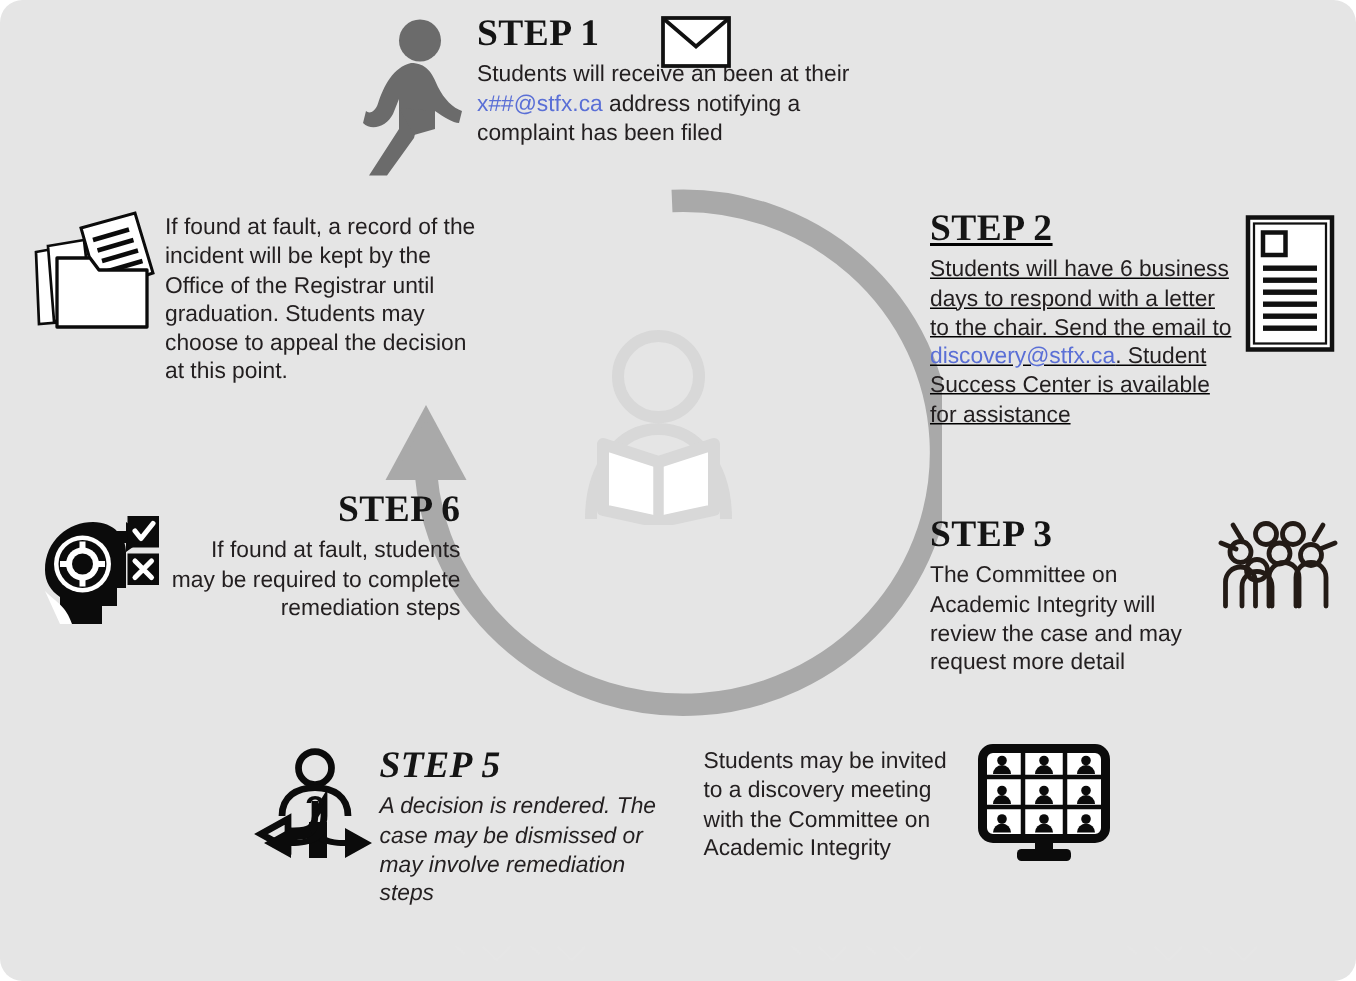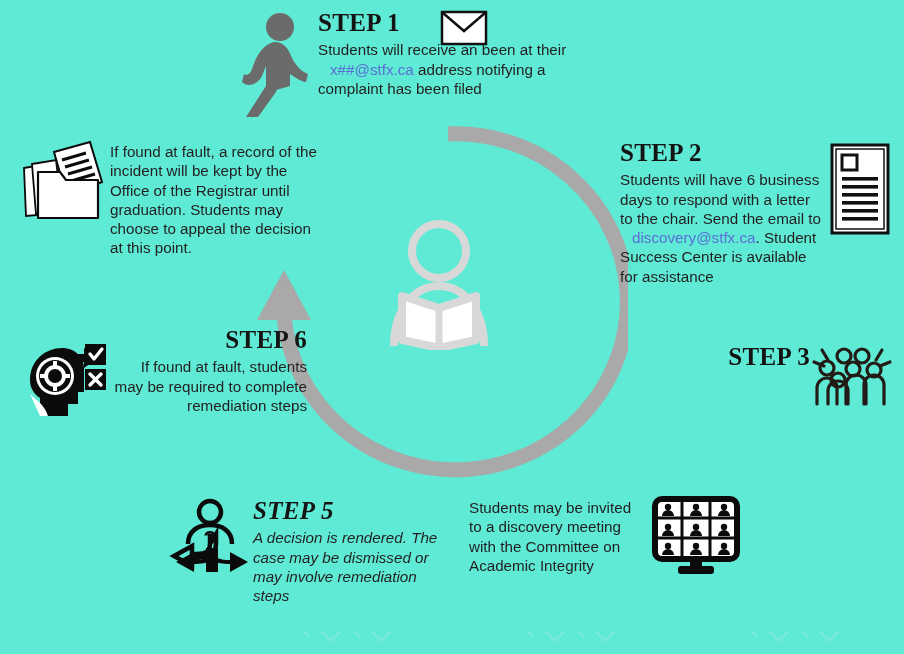--- a/index.html
+++ b/index.html
@@ -7,22 +7,23 @@
     padding: 0;
     background: #ffffff;
   }
   body {
     font-family: "Liberation Sans", sans-serif;
   }
   #canvas {
     position: relative;
     width: 904px;
     height: 654px;
-    background: #5eead4;
+    background: #e5e5e5;
     overflow: hidden;
+    border-radius: 15px;
   }
   .step {
     position: absolute;
   }
   .step-title {
     font-family: "Liberation Serif", serif;
     font-weight: bold;
     font-size: 25px;
     color: #141414;
     letter-spacing: 0.3px;
@@ -31,21 +32,20 @@
   }
   .step-body {
     font-family: "Liberation Sans", sans-serif;
     font-size: 15.2px;
     line-height: 19.3px;
     color: #231f20;
     margin: 0;
   }
   .link {
     color: #5a6fd6;
-    margin-left: 12px;
   }
   .icon {
     position: absolute;
   }
   
   #center-cycle {
     position: absolute;
     left: 248px;
     top: 120px;
     width: 380px;
@@ -103,21 +103,21 @@
       <path d="M 26 60 L 50 62 L 50 74 L 36 78 Z" fill="#6b6b6b"></path>
     </svg>
   </div>
   <div class="icon" style="left:440px; top:10px;">
     <svg width="48" height="36" viewBox="0 0 48 36" xmlns="http://www.w3.org/2000/svg">
       <rect x="2" y="2" width="44" height="32" fill="#ffffff" stroke="#111111" stroke-width="2.5"></rect>
       <path d="M 3 3 L 24 21 L 45 3" fill="none" stroke="#111111" stroke-width="2.5"></path>
     </svg>
   </div>
 
-  <div class="step" id="s2" style="left:620px; top:140px; width:205px;">
+  <div class="step" id="s2" style="left:620px; top:140px; width:205px;text-decoration:underline;">
     <h2 class="step-title">STEP 2</h2>
     <p class="step-body">
       <span>Students will have 6 business days to respond with a letter to the chair.  Send the email to </span><span class="link">discovery@stfx.ca</span><span>. Student Success Center is available for assistance</span>
     </p>
   </div>
   <div class="icon" style="left:830px; top:143px;">
     <svg width="60" height="92" viewBox="0 0 60 92" xmlns="http://www.w3.org/2000/svg">
       <rect x="2" y="2" width="56" height="88" fill="#ffffff" stroke="#111111" stroke-width="3"></rect>
       <rect x="6" y="6" width="48" height="80" fill="#ffffff" stroke="#111111" stroke-width="1.5"></rect>
       <rect x="12" y="12" width="15" height="15" fill="#ffffff" stroke="#111111" stroke-width="3"></rect>
@@ -125,22 +125,23 @@
         <rect x="12" y="34" width="36" height="3.6"></rect>
         <rect x="12" y="42" width="36" height="3.6"></rect>
         <rect x="12" y="50" width="36" height="3.6"></rect>
         <rect x="12" y="58" width="36" height="3.6"></rect>
         <rect x="12" y="66" width="36" height="3.6"></rect>
         <rect x="12" y="74" width="36" height="3.6"></rect>
       </g>
     </svg>
   </div>
 
-  <div class="step" id="s3" style="left:620px; top:344px; width:190px;text-align:right;">
+  <div class="step" id="s3" style="left:620px; top:344px; width:190px;">
     <h2 class="step-title">STEP 3</h2>
+    <p class="step-body">The Committee on Academic Integrity will review the case and may request more detail</p>
   </div>
   <div class="icon" style="left:810px; top:340px;">
     <svg width="84" height="70" viewBox="0 0 84 70" xmlns="http://www.w3.org/2000/svg">
       <g fill="none" stroke="#231b16" stroke-width="3.2" stroke-linecap="round">
         <line x1="12" y1="10" x2="18" y2="20"></line>
         <line x1="4" y1="22" x2="14" y2="26"></line>
         <line x1="72" y1="10" x2="66" y2="20"></line>
         <line x1="80" y1="22" x2="70" y2="26"></line>
         <circle cx="34" cy="16" r="7"></circle>
         <circle cx="52" cy="16" r="7"></circle>

